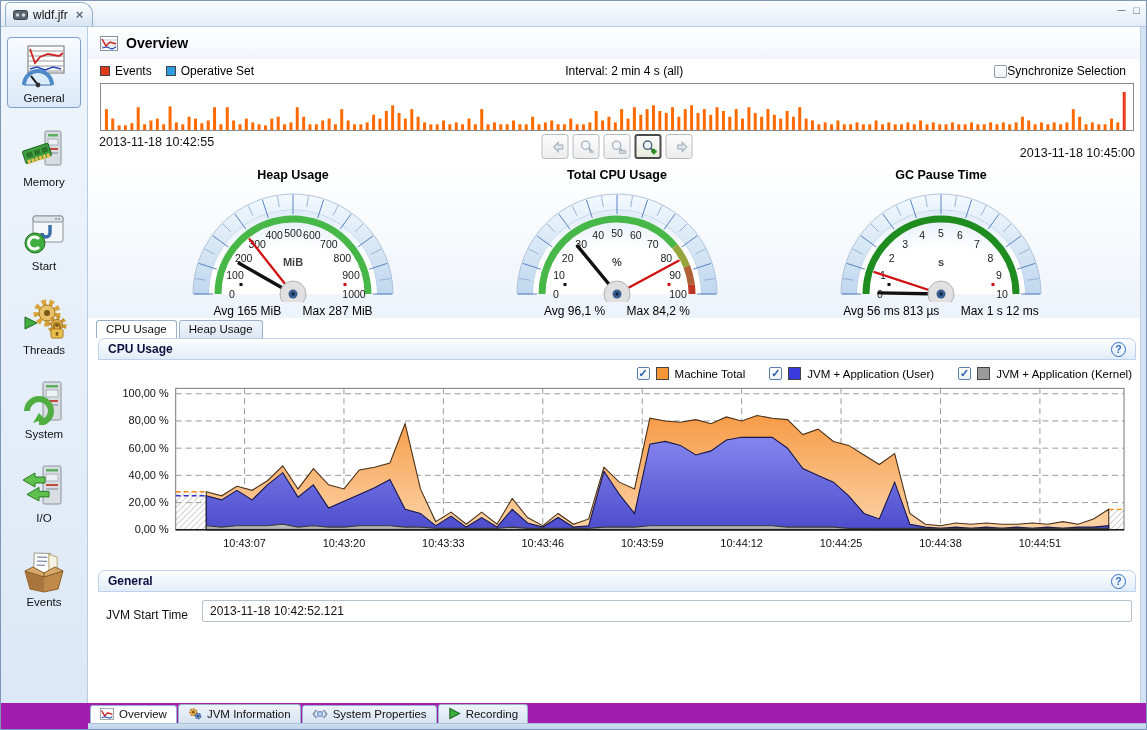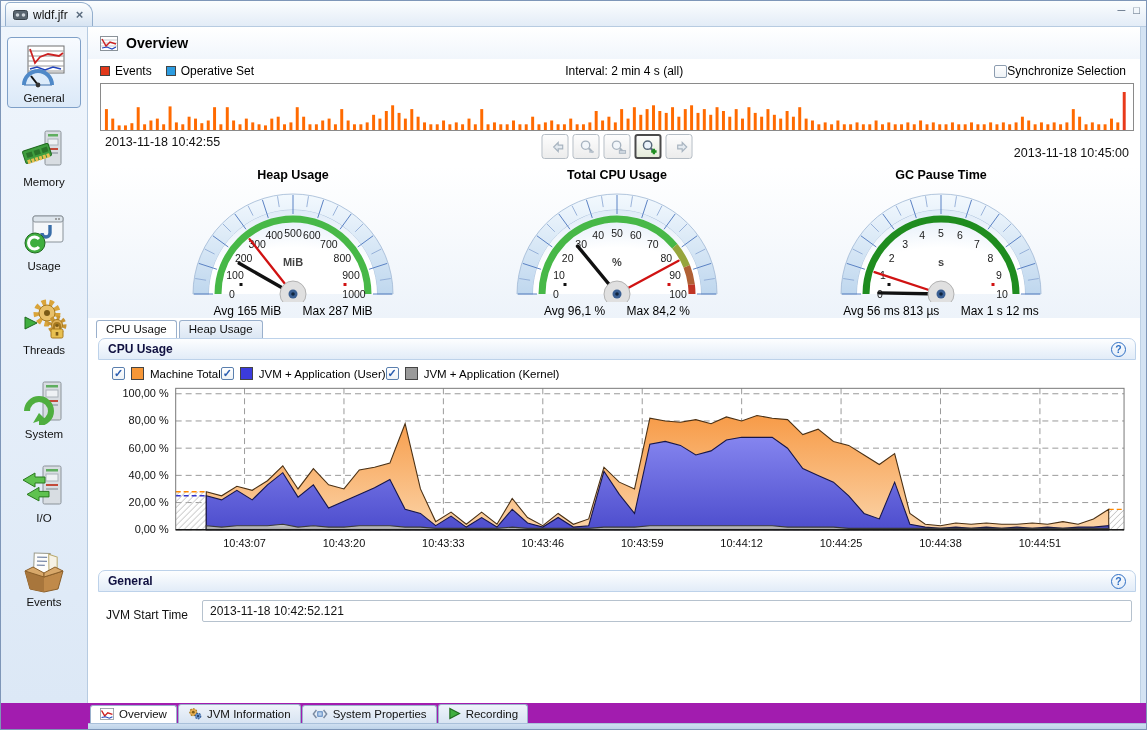--- a/index.html
+++ b/index.html
@@ -31,21 +31,21 @@
   .legend { display:flex; align-items:center; gap:14px; }
   .legend-item { display:flex; align-items:center; gap:5px; }
   .legend-swatch { width:10px; height:10px; border:1px solid #444; display:inline-block; }
   .interval { flex:1; text-align:center; }
   .sync { display:flex; align-items:center; gap:0; padding-right:8px; }
   .checkbox { width:13px; height:13px; border:1px solid #8d9db0; background:linear-gradient(#fff,#eef2f6); display:inline-flex; align-items:center; justify-content:center; font-size:11px; color:#2a5db0; border-radius:2px; }
   .checkbox.checked { border-color:#5a7fae; }
   .checkbox.checked::after { content:"✓"; font-weight:bold; margin-top:-1px; }
 
   .timeline-wrap { margin:0 12px; border:1px solid #8a8a8a; height:48px; background:#fff; }
-  .dates-row { position:relative; margin:3px 17px 0; height:32px; font-size:12.5px; color:#111; }
+  .dates-row { position:relative; margin:3px 11px 0; height:32px; font-size:12.5px; color:#111; }
   .date-left { position:absolute; left:0; top:1px; }
   .date-right { position:absolute; right:0; top:12px; }
   .nav-buttons { position:absolute; left:50%; transform:translateX(-50%); top:0; display:flex; gap:4px; }
   .nav-btn { width:27px; height:25px; border:1px solid #b4bcc4; border-radius:3px; background:linear-gradient(#fdfdfd,#ececec); display:flex; align-items:center; justify-content:center; cursor:pointer; }
   .nav-btn.active { border:2px solid #4a4a4a; background:linear-gradient(#fdfdfd,#e6ecda); }
 
   
   .gauges-row { display:flex; justify-content:space-between; padding:2px 55px 0; background:linear-gradient(#ffffff,#edf3fa); }
   .gauge { width:300px; text-align:center; }
   .gauge-title { font-size:12.5px; font-weight:bold; color:#000; margin-bottom:2px; }
@@ -53,21 +53,21 @@
   .gauge-stats span { margin:0 9px; }
 
   
   .detail-tabs { display:flex; padding-left:8px; margin-top:2px; }
   .dtab { padding:2px 9px 3px; font-size:11.5px; color:#111; border:1px solid #9ab0cc; border-bottom:none; border-radius:3px 3px 0 0; background:linear-gradient(#f0f5fb,#dce7f4); margin-right:2px; cursor:pointer; }
   .dtab.active { background:#fff; position:relative; }
 
   .section { margin:0 10px 6px; }
   .section-header { height:22px; background:linear-gradient(#fdfeff,#e2ecf8); border:1px solid #bdd2ea; border-radius:7px 7px 0 0; display:flex; align-items:center; padding:0 9px; font-weight:bold; font-size:12px; color:#101040; }
   .help-icon { margin-left:auto; width:15px; height:15px; border:1.6px solid #2f6fc4; border-radius:50%; color:#2f6fc4; font-size:10.5px; font-weight:bold; display:flex; align-items:center; justify-content:center; cursor:pointer; }
-  .toggles-row { display:flex; padding:7px 4px 2px 14px; font-size:11.5px; align-items:center; }
+  .toggles-row { display:flex; gap:24px; padding:7px 4px 2px 14px; font-size:11.5px; align-items:center;justify-content:flex-end; }
   .toggle { display:flex; align-items:center; gap:6px; }
   .series-swatch { width:13px; height:13px; border:1px solid #444; display:inline-block; }
 
   .fields { padding:8px 4px 6px 8px; }
   .field-row { display:flex; align-items:center; margin-bottom:7px; font-size:12px; }
   .field-label { width:96px; color:#111;margin-top:8px; }
   .field-value { flex:1; border:1px solid #b6c2ce; border-radius:2px; background:#fff; padding:3px 7px; font-size:12px; color:#111; white-space:nowrap; overflow:hidden; }
 
   
   .bottom-bar { position:absolute; left:87px; right:0; bottom:0; height:28px; }
@@ -146,21 +146,21 @@
       <div class="side-item">
         <svg class="side-icon" viewBox="0 0 46 46">
           <rect x="12" y="5" width="30" height="26" rx="2" fill="#f4f7fa" stroke="#8a9299"></rect>
           <rect x="12" y="5" width="30" height="6" rx="2" fill="#dde5ec" stroke="#8a9299"></rect>
           <circle cx="38" cy="8" r="1" fill="#888"></circle>
             <circle cx="35" cy="8" r="1" fill="#888"></circle>
           <path d="M29 14 v8 a4 4 0 0 1 -8 0" fill="none" stroke="#3a6ea8" stroke-width="3.4"></path>
           <circle cx="14" cy="32" r="10" fill="#3fae3f" stroke="#1f6a1f"></circle>
           <path d="M18 28 a6 6 0 1 0 0 8" fill="none" stroke="#fff" stroke-width="3"></path>
         </svg>
-        <span>Usage</span>
+        <span>Start</span>
       </div>
       <div class="side-item">
         <svg class="side-icon" viewBox="0 0 46 46">
           <circle cx="26" cy="18" r="10" fill="none" stroke="#d9a43a" stroke-width="7" stroke-dasharray="4 3"></circle>
           <circle cx="26" cy="18" r="8" fill="#e8c06a" stroke="#a87a20"></circle>
             <circle cx="26" cy="18" r="3" fill="#7a5a16"></circle>
           <circle cx="36" cy="30" r="7" fill="none" stroke="#c89432" stroke-width="5" stroke-dasharray="3 2.4"></circle>
           <circle cx="36" cy="30" r="5.5" fill="#e0b258" stroke="#a87a20"></circle>
             <circle cx="36" cy="30" r="2" fill="#7a5a16"></circle>
           <polygon points="4,22 16,28 4,34" fill="#3fae3f" stroke="#1f6a1f"></polygon>

